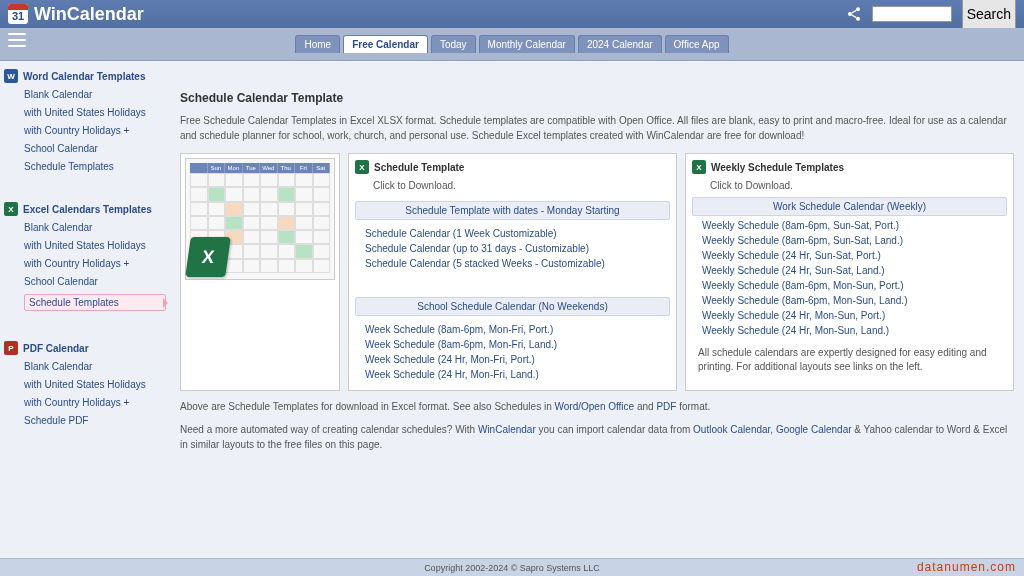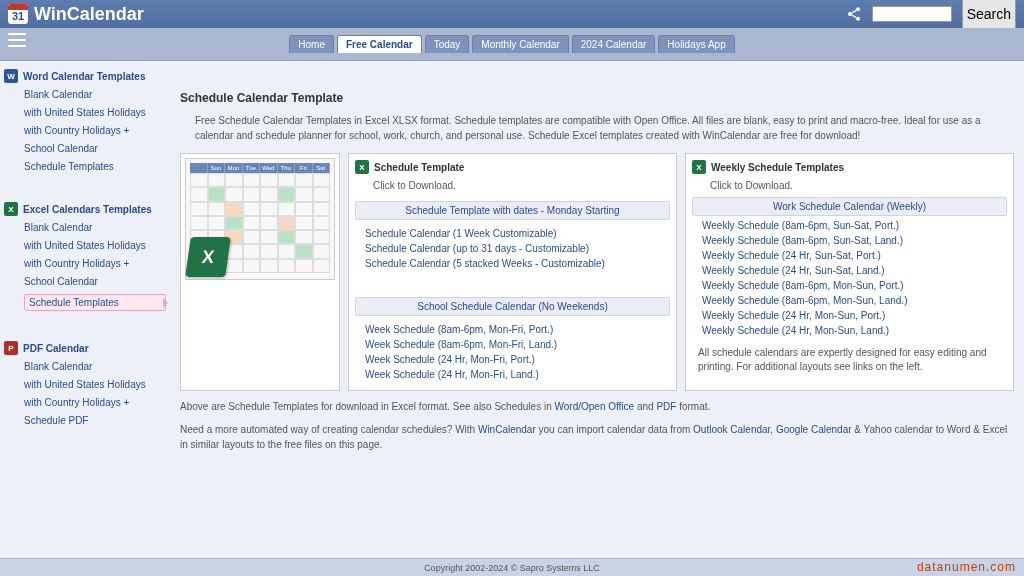--- a/index.html
+++ b/index.html
@@ -30,21 +30,21 @@
 .side-icon.word { background: #2b579a; }
 .side-icon.excel { background: #217346; }
 .side-icon.pdf { background: #b13025; }
 .side-links { padding-left: 20px; }
 .side-link { display: block; color: #2a4c8c; font-size: 10px; margin-bottom: 7px; cursor: pointer; }
 .side-link.sel { background: #fdeaf0; border: 1px solid #e6a7bd; padding: 2px 4px; border-radius: 2px; position: relative; }
 .side-link.sel::after { content: ""; position: absolute; right: -8px; top: 3px; border: 5px solid transparent; border-left-color: #e6a7bd; }
 
 .content { flex: 1; padding: 30px 10px 8px 10px; }
 .content h1 { font-size: 12px; font-weight: bold; margin-bottom: 8px; color: #333; }
-.intro { color: #555; line-height: 1.5; margin-bottom: 10px; font-size: 10px; margin-left: 15px; }
+.intro { color: #555; line-height: 1.5; margin-bottom: 10px; font-size: 10px; }
 
 .cols { display: flex; gap: 8px; }
 .col { background: #fff; border: 1px solid #ccc; padding: 6px; flex: 1; }
 .col.imgcol { flex: 0 0 160px; padding: 4px; }
 .thumb { width: 150px; height: 122px; background: #f7f7f7; border: 1px solid #ccc; position: relative; padding: 4px; }
 .thumb-days { display: flex; background: #6a85b6; height: 10px; }
 .thumb-days div { flex: 1; color: #fff; font-size: 6px; text-align: center; line-height: 10px; border-right: 1px solid #89a0c8; }
 .thumb-grid { height: 100px; display: grid; grid-template-columns: repeat(8, 1fr); grid-template-rows: repeat(7, 1fr); }
 .thumb-grid div { border: 0.5px solid #ddd; }
 .thumb-grid .g { background: #b7e2c4; }
@@ -93,21 +93,21 @@
       <span></span>
       <span></span>
       <span></span>
     </div>
   <div class="navtabs" id="navtabs">
       <div class="navtab">Home</div>
       <div class="navtab active">Free Calendar</div>
       <div class="navtab">Today</div>
       <div class="navtab">Monthly Calendar</div>
       <div class="navtab">2024 Calendar</div>
-      <div class="navtab">Holidays App</div>
+      <div class="navtab">Office App</div>
     </div>
 </div>
 
 <div class="maingrid">
   <div class="sidebar" id="sidebar">
       <div class="side-section">
         <div class="side-head">
           <span class="side-icon word">W</span>
           <span>Word Calendar Templates</span>
         </div>

